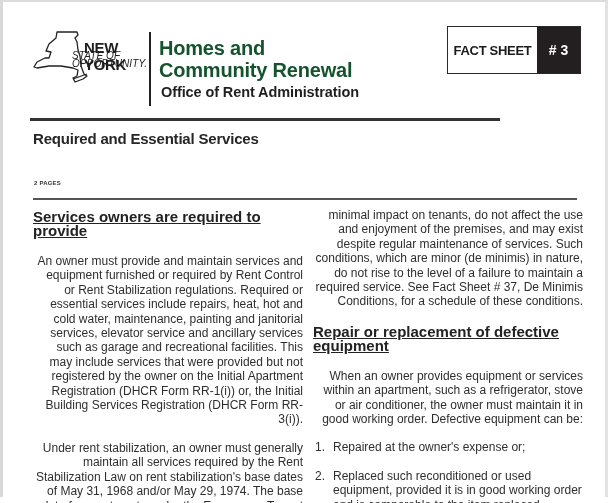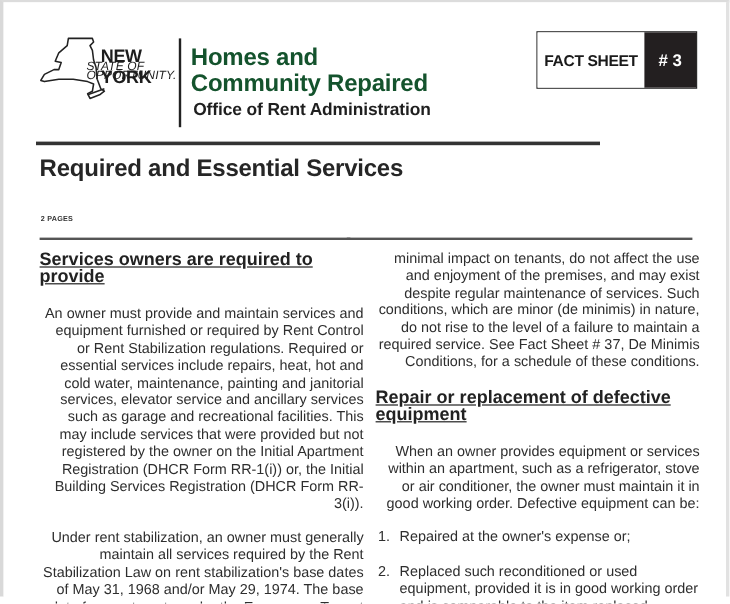--- a/index.html
+++ b/index.html
@@ -16,21 +16,21 @@
   .logo .state { position:absolute; left:41px; top:22px; font-size:10px; line-height:8px; color:#1d1d1d; letter-spacing:0.1px;font-style:italic; }
   .vline { position:absolute; left:146px; top:30px; width:1.5px; height:74px; background:#222; }
   .agency { position:absolute; left:156px; top:35px; font-size:20px; line-height:22px; font-weight:bold; color:#14532d; letter-spacing:-0.2px; }
   .office { position:absolute; left:158px; top:82px; font-size:14.5px; font-weight:bold; color:#1f1f1f; letter-spacing:-0.1px; }
 
   .fact { position:absolute; left:444px; top:24px; height:48px; display:flex; border:1.5px solid #2a2a2a; }
   .fact .lbl { width:89px; display:flex; align-items:center; justify-content:center; font-weight:bold; font-size:13px; letter-spacing:-0.3px; color:#1a1a1a; background:#fff; }
   .fact .num { width:43px; display:flex; align-items:center; justify-content:center; font-weight:bold; font-size:14px; color:#fff; background:#231f20; }
 
   .rule-thick { position:absolute; left:27px; top:116px; width:470px; height:3px; background:#333; }
-  .title { position:absolute; left:30px; top:128px; font-size:20px; font-weight:bold; color:#262626; letter-spacing:-0.2px; }
+  .title { position:absolute; left:30px; top:128px; font-size:15px; font-weight:bold; color:#262626; letter-spacing:-0.2px; }
   .pages { position:absolute; left:31px; top:178px; font-size:6px; font-weight:bold; color:#333; letter-spacing:0.2px; }
   .rule-thin { position:absolute; left:30px; top:196px; width:259px; height:1.5px; background:#555; }
   .rule-thin.r { left:286px; width:288px; }
 
   .col { position:absolute; font-size:12px; line-height:14.4px; color:#2e2e2e; }
   .col.left { left:30px; top:208px; width:270px; }
   .col.right { left:310px; top:206px; width:270px; }
   .col h2 { font-size:15px; font-weight:bold; text-decoration:underline; color:#222; line-height:14px; margin-bottom:16px; }
   .col p { margin-bottom:14px;text-align:right; }
   .col.right p.first { margin-bottom:16px; }
@@ -55,21 +55,21 @@
     <div class="state">
       <div>STATE OF</div>
       <div>OPPORTUNITY.</div>
     </div>
   </div>
 
   <div class="vline"></div>
 
   <div class="agency">
     <div>Homes and</div>
-    <div>Community Repaired</div>
+    <div>Community Renewal</div>
   </div>
   <div class="office">Office of Rent Administration</div>
 
   <div class="fact">
     <div class="lbl">FACT SHEET</div>
     <div class="num"># 3</div>
   </div>
 
   <div class="rule-thick"></div>
   <h1 class="title">Required and Essential Services</h1>

